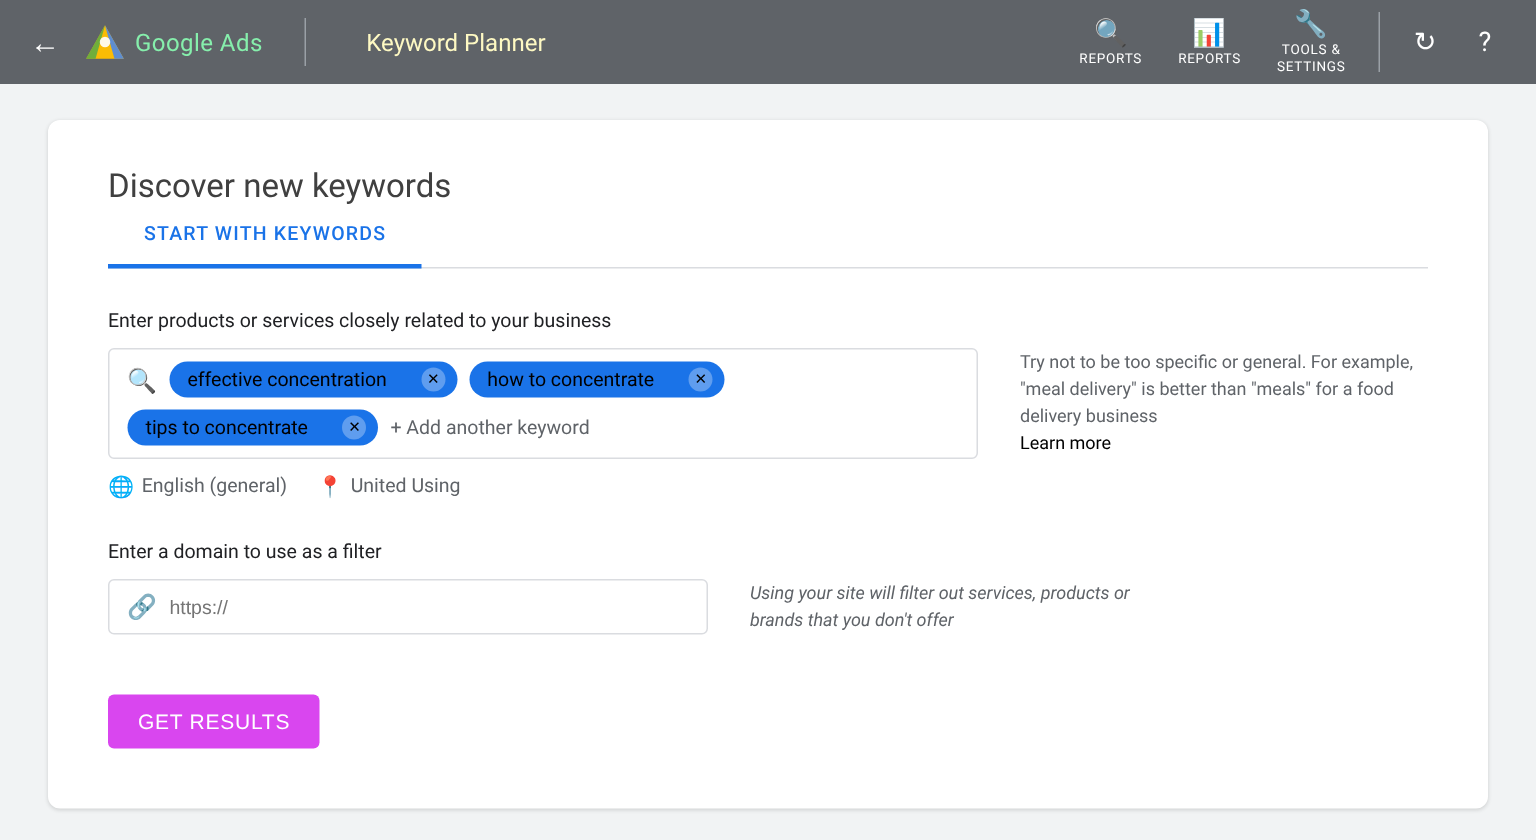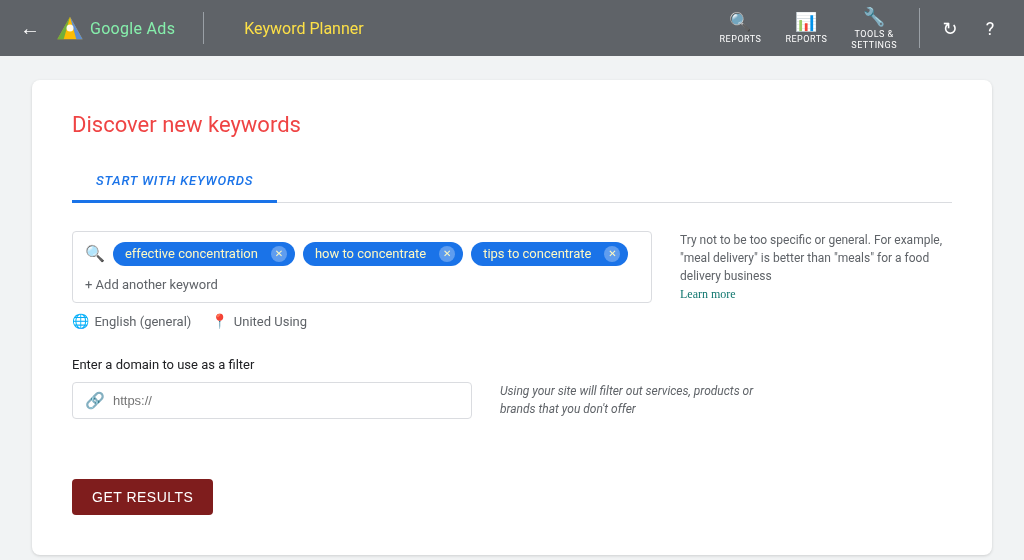--- a/index.html
+++ b/index.html
@@ -41,21 +41,21 @@
       font-weight: 400;
       letter-spacing: 0.3px;
     }
     .nav-divider {
       width: 1px;
       height: 32px;
       background: #9aa0a6;
       margin: 0 16px;
     }
     .keyword-planner-title {
-      color: #fde047;
+      color: #fef9c3;
       font-size: 16px;
       font-weight: 400;
     }
     .nav-right {
       display: flex;
       align-items: center;
       gap: 4px;
     }
     .nav-icon-btn {
       display: flex;
@@ -96,41 +96,39 @@
       background: #fff;
       border-radius: 8px;
       box-shadow: 0 1px 3px rgba(0,0,0,0.15);
       padding: 32px 40px 40px;
       max-width: 960px;
       margin: 0 auto;
     }
     .card-title {
       font-size: 22px;
       font-weight: 400;
-      color: #ef4444;
-      margin-bottom: 24px;
+      color: #404040;
     }
 
     
     .tabs {
       display: flex;
       border-bottom: 1px solid #dadce0;
       margin-bottom: 28px;
     }
     .tab {
       padding: 12px 24px;
       font-size: 13px;
       font-weight: 500;
       letter-spacing: 0.8px;
       color: #5f6368;
       cursor: pointer;
       text-transform: uppercase;
       border-bottom: 3px solid transparent;
       margin-bottom: -1px;
-      font-style: italic;
     }
     .tab.active {
       color: #1a73e8;
       border-bottom: 3px solid #1a73e8;
     }
 
     
     .form-section { margin-bottom: 28px; }
     .form-label {
       font-size: 13px;
@@ -156,27 +154,27 @@
       gap: 8px;
       max-width: 580px;
     }
     .search-icon-inline {
       color: #9aa0a6;
       font-size: 16px;
       flex-shrink: 0;
     }
     .keyword-chip {
       background: #1a73e8;
-      color: #fef9c3;
+      color: #000000;
       border-radius: 16px;
       padding: 4px 8px 4px 12px;
       font-size: 13px;
       display: flex;
-      align-items: flex-start;
-      gap: 13px;
+      align-items: center;
+      gap: 23px;
       white-space: nowrap;
     }
     .chip-close {
       background: rgba(255,255,255,0.3);
       border-radius: 50%;
       width: 16px;
       height: 16px;
       display: flex;
       align-items: center;
       justify-content: center;
@@ -193,24 +191,23 @@
 
     .keywords-hint {
       flex: 1;
       padding: 0 0 0 28px;
       font-size: 12px;
       color: #5f6368;
       line-height: 1.5;
       max-width: 300px;
     }
     .hint-link {
-      color: #0f766e;
+      color: #000000;
       cursor: pointer;
       text-decoration: none;
-      font-family: Liberation Serif, serif;
     }
 
     
     .lang-row {
       display: flex;
       align-items: center;
       gap: 20px;
       margin-top: 10px;
       font-size: 13px;
       color: #5f6368;
@@ -249,30 +246,30 @@
       padding: 0 0 0 28px;
       font-size: 12px;
       color: #5f6368;
       line-height: 1.5;
       max-width: 300px;
       font-style: italic;
     }
 
     
     .get-results-btn {
-      background: #7f1d1d;
+      background: #d946ef;
       color: #fff;
       border: none;
       border-radius: 4px;
       padding: 10px 20px;
       font-size: 14px;
       font-weight: 500;
       letter-spacing: 0.5px;
       cursor: pointer;
-      margin-top: 32px;
+      margin-top: 12px;
       text-transform: uppercase;
     }
 
     
     .logo-blue { fill: #4285f4; }
     .logo-yellow { fill: #fbbc04; }
     .logo-green { fill: #34a853; }
   </style>
 </head>
 <body>
@@ -321,20 +318,21 @@
 
     <h1 class="card-title">Discover new keywords</h1>
 
     
     <div class="tabs">
       <div class="tab active">START WITH KEYWORDS</div>
     </div>
 
     
     <div class="form-section">
+      <label class="form-label">Enter products or services closely related to your business</label>
       <div class="keywords-row">
         <div class="keywords-input-box">
           <span class="search-icon-inline">🔍</span>
 
           <div class="keyword-chip">
             <span>effective concentration</span>
             <span class="chip-close">✕</span>
           </div>
 
           <div class="keyword-chip">

